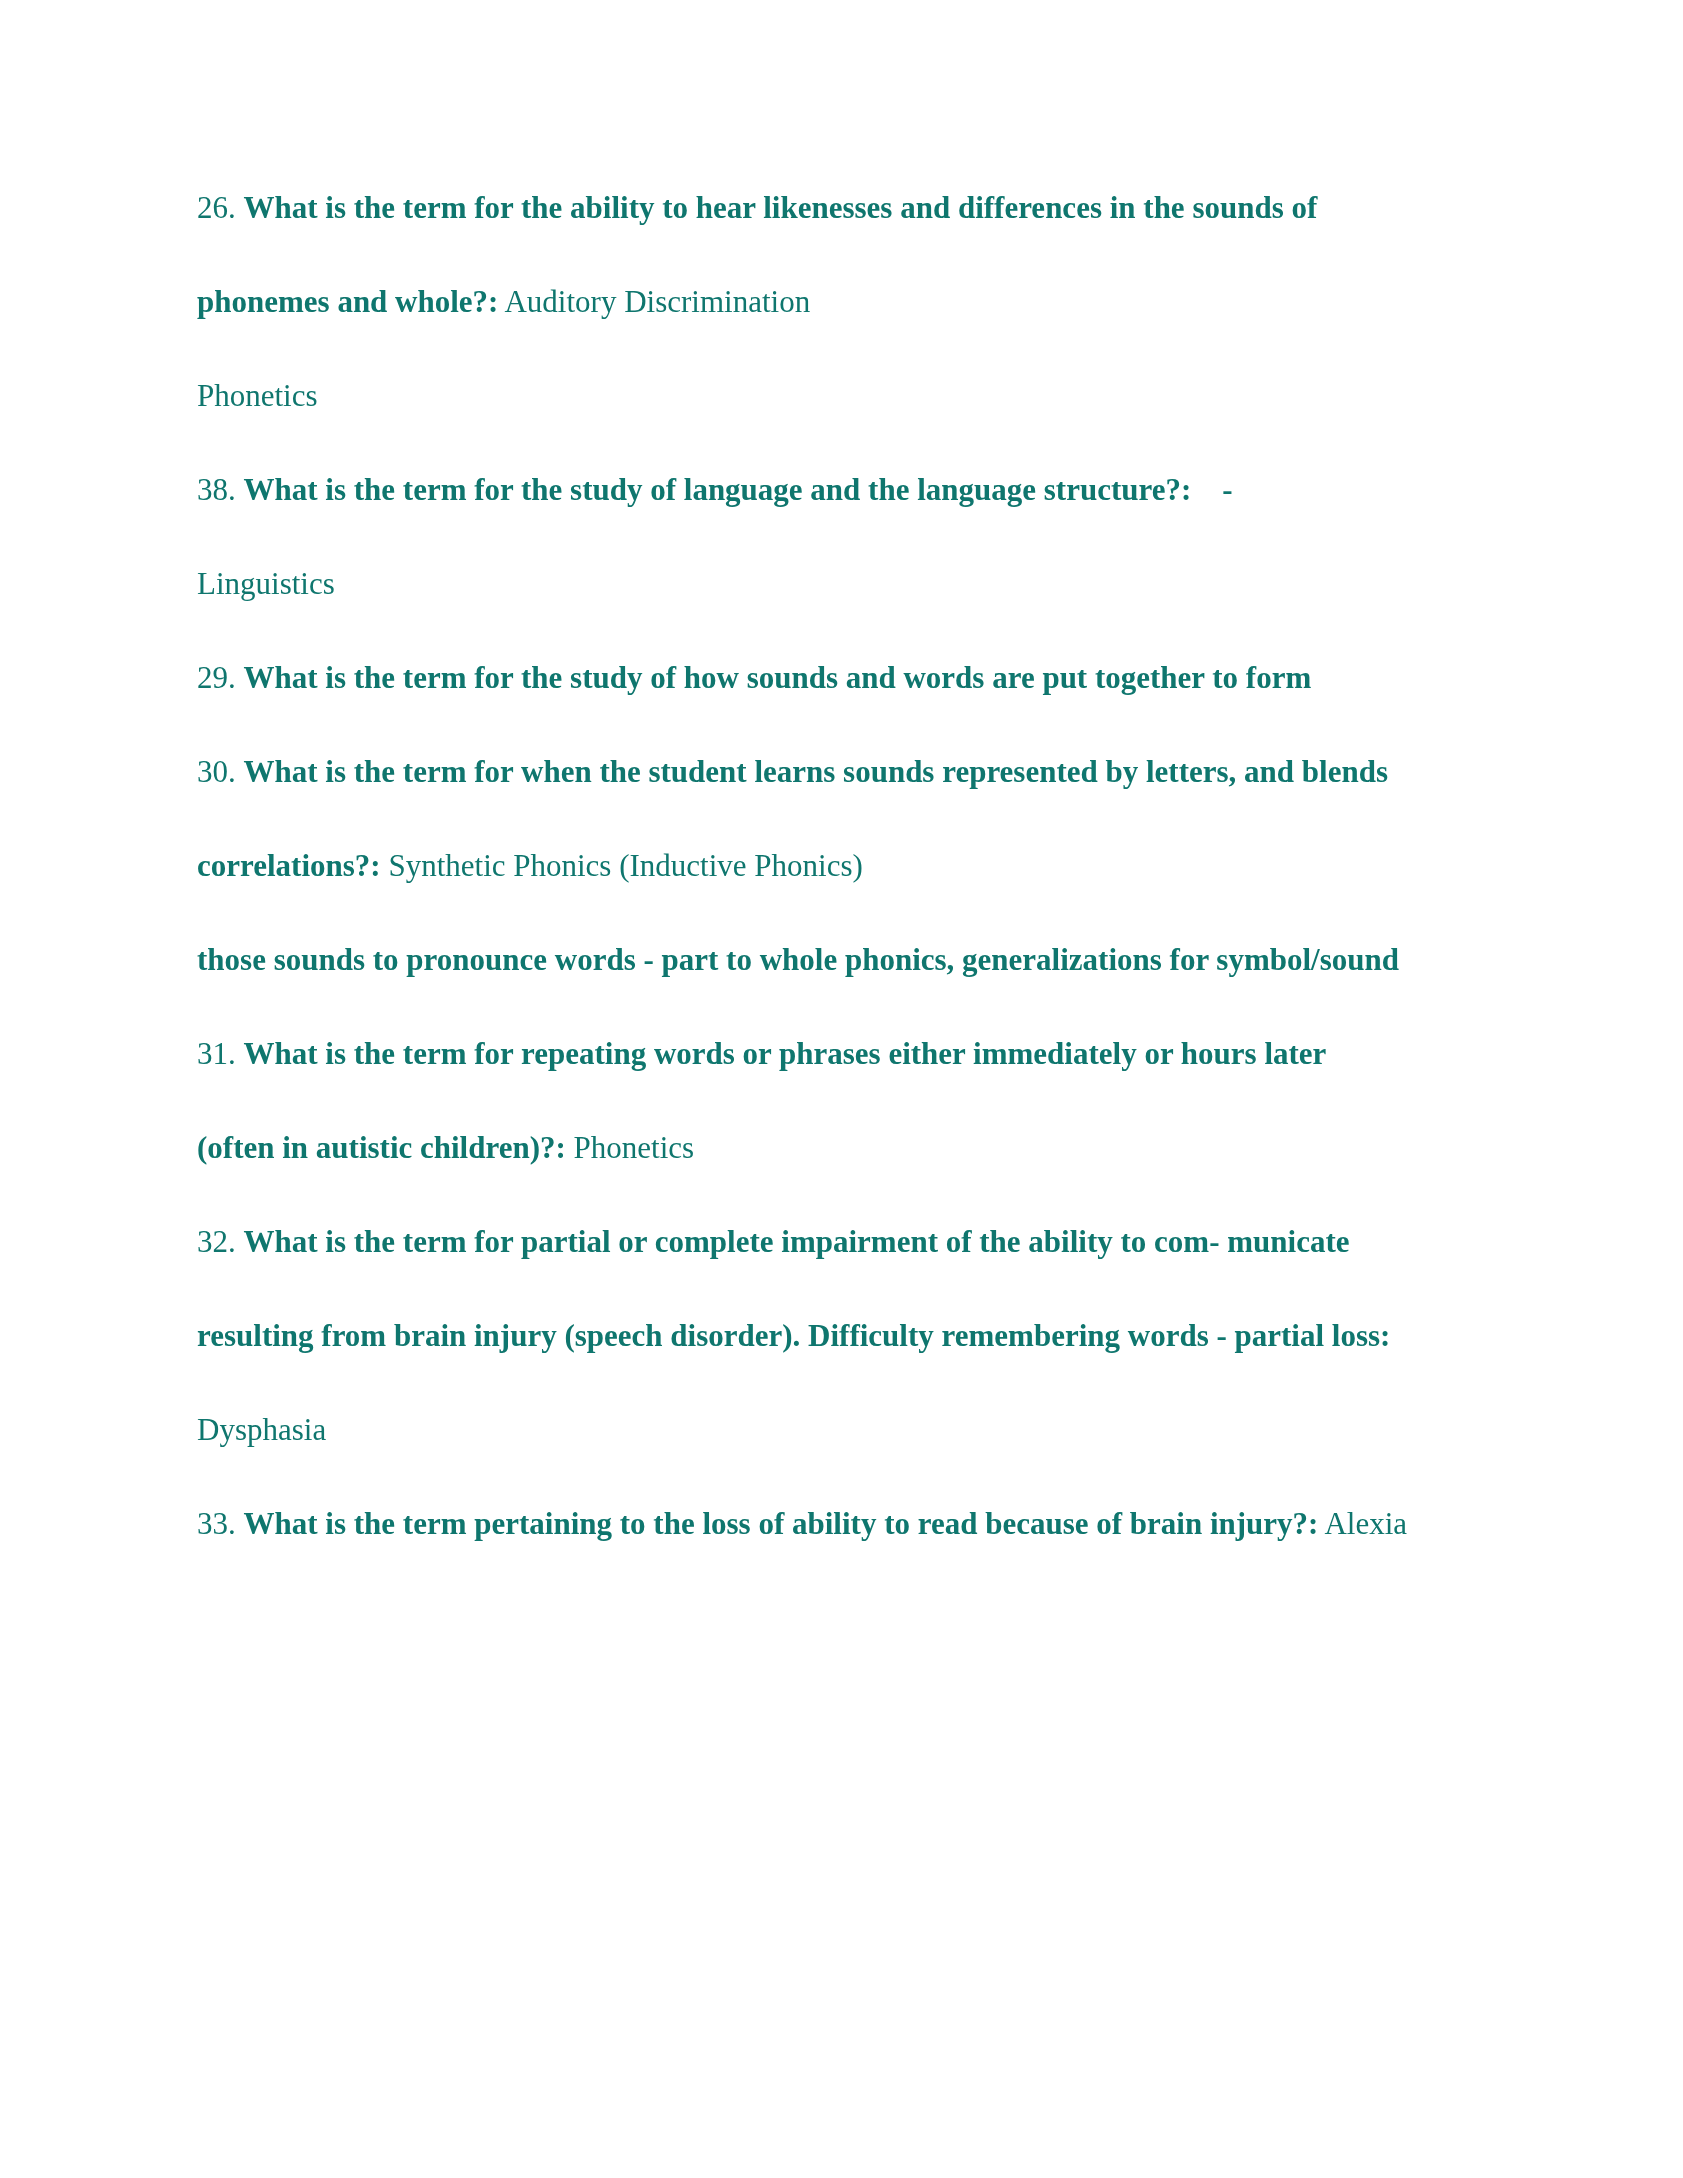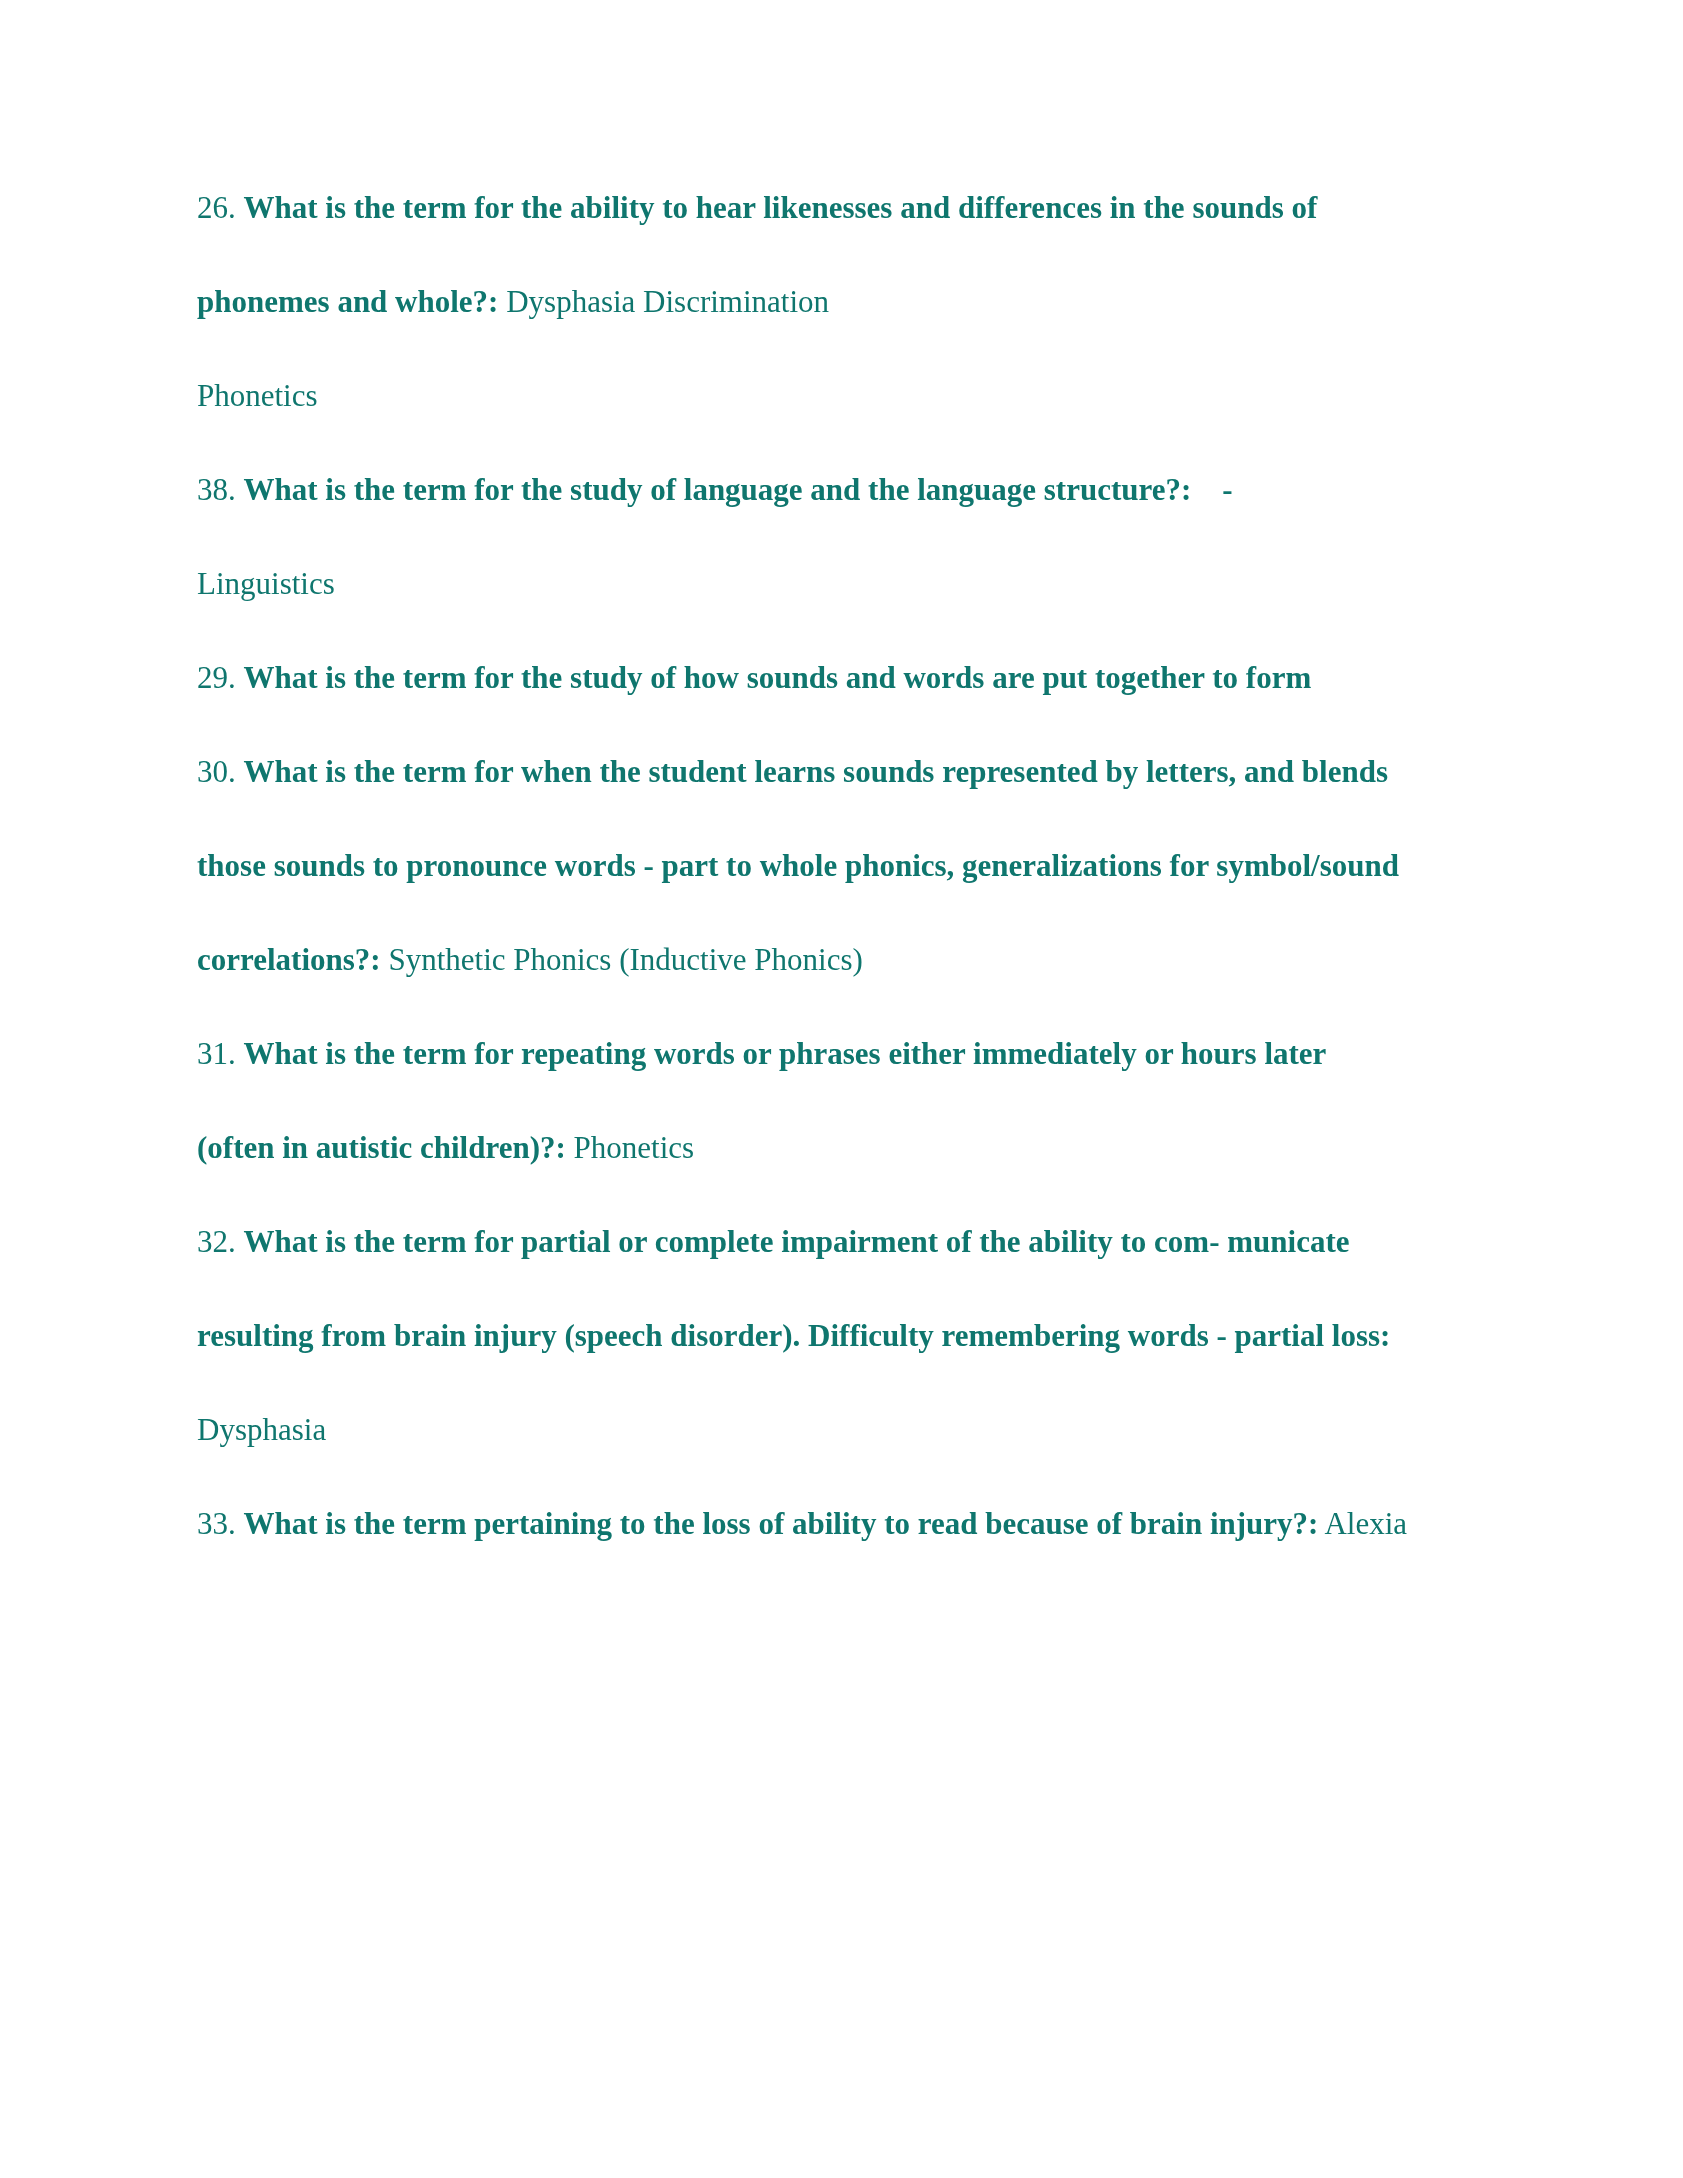--- a/index.html
+++ b/index.html
@@ -27,21 +27,21 @@
 <body>
 
 <div class="page">
 
   <div class="line">
     <span class="num">26.</span>
     <span class="q">What is the term for the ability to hear likenesses and differences in the sounds of</span>
   </div>
   <div class="line">
     <span class="q">phonemes and whole?:</span>
-    <span class="ans">Dysphasia Discrimination</span>
+    <span class="ans">Auditory Discrimination</span>
   </div>
 
   <div class="line">
     <span class="ans">Phonetics</span>
   </div>
 
   <div class="line">
     <span class="num">38.</span>
     <span class="q">What is the term for the study of language and the language structure?:</span><span class="sep">    -</span>
   </div>
@@ -52,25 +52,25 @@
   <div class="line">
     <span class="num">29.</span>
     <span class="q">What is the term for the study of how sounds and words are put together to form</span>
   </div>
 
   <div class="line">
     <span class="num">30.</span>
     <span class="q">What is the term for when the student learns sounds represented by letters, and blends</span>
   </div>
   <div class="line">
-    <span class="q">those sounds to pronounce words - part to whole phonics, generalizations for symbol/sound</span>
+    <span class="q">correlations?:</span>
+    <span class="ans">Synthetic Phonics (Inductive Phonics)</span>
   </div>
   <div class="line">
-    <span class="q">correlations?:</span>
-    <span class="ans">Synthetic Phonics (Inductive Phonics)</span>
+    <span class="q">those sounds to pronounce words - part to whole phonics, generalizations for symbol/sound</span>
   </div>
 
   <div class="line">
     <span class="num">31.</span>
     <span class="q">What is the term for repeating words or phrases either immediately or hours later</span>
   </div>
   <div class="line">
     <span class="q">(often in autistic children)?:</span>
     <span class="ans">Phonetics</span>
   </div>

